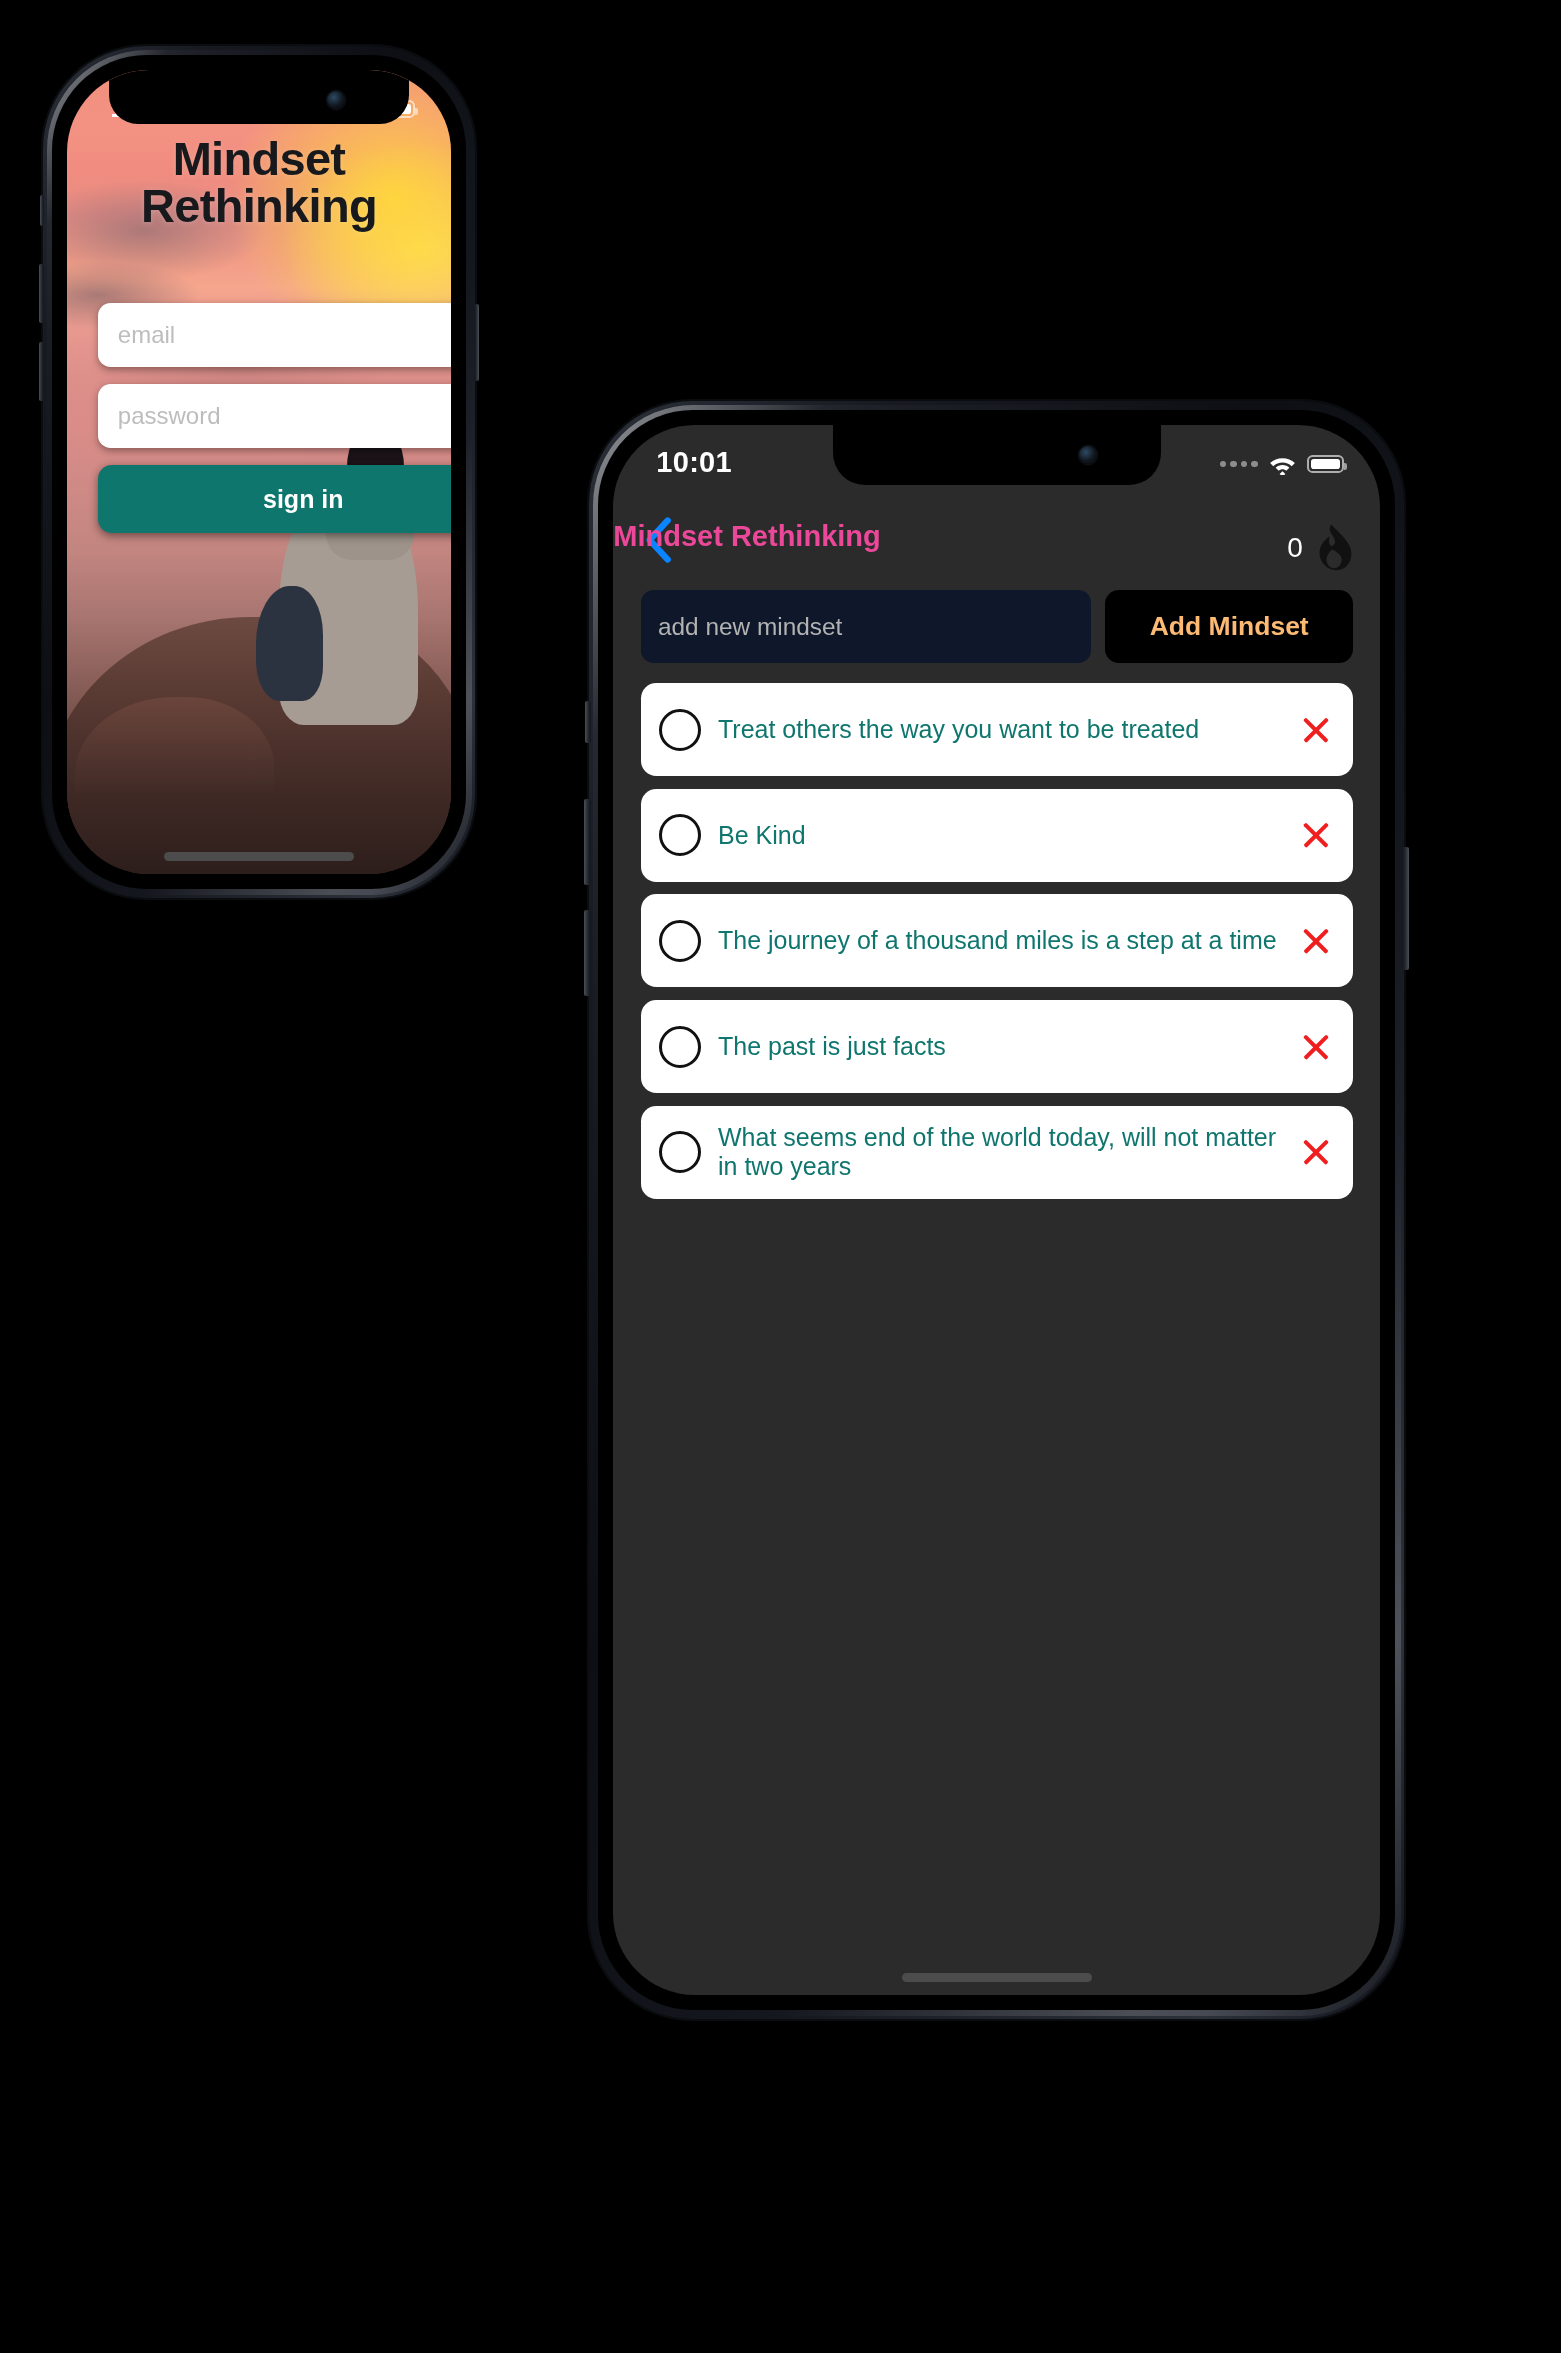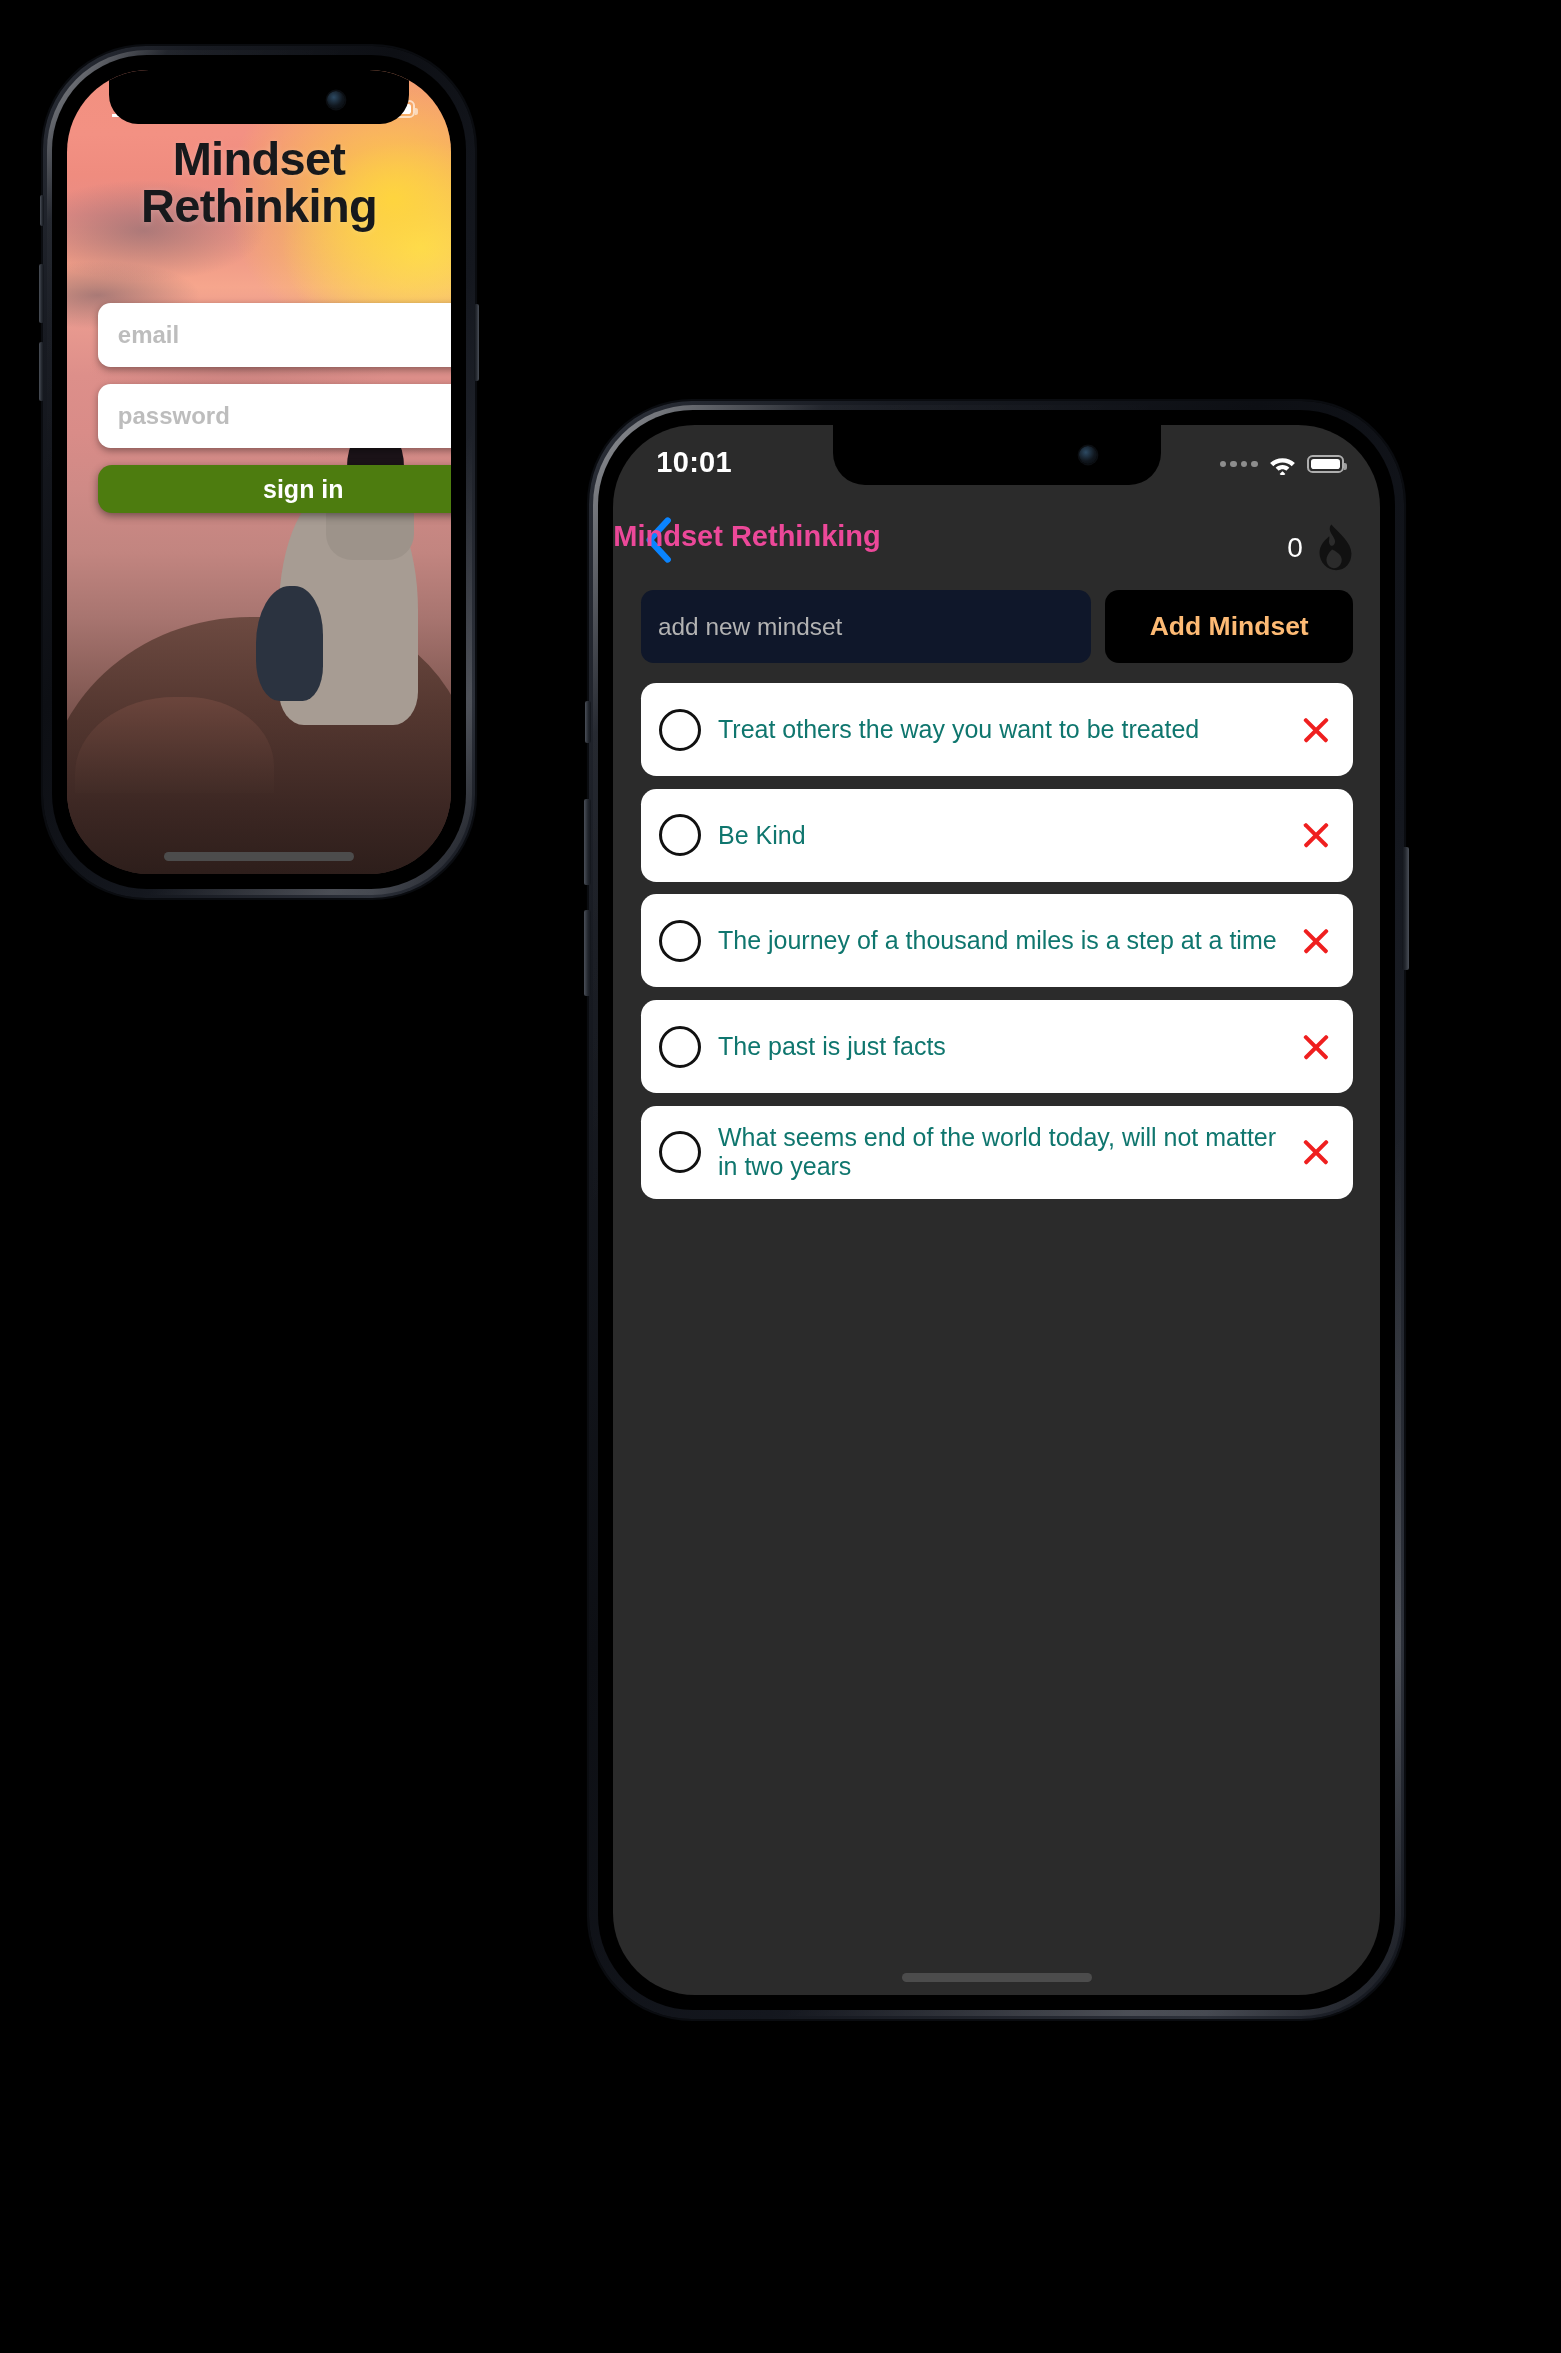--- a/index.html
+++ b/index.html
@@ -69,25 +69,25 @@
   .p-body{position:absolute;left:12%;top:22%;width:82%;height:82%;background:#a79c93;
           border-radius:42% 40% 18% 18% / 52% 52% 14% 14%;}
   .p-hood{position:absolute;left:40%;top:17%;width:52%;height:30%;background:#9d938a;border-radius:50% 50% 30% 30%;}
   .p-knee{position:absolute;left:-2%;top:56%;width:40%;height:40%;background:#2b3340;border-radius:50% 42% 30% 35%;}
 
   .login-form{position:absolute;left:0;right:0;top:0;bottom:0;z-index:4;}
   .brand{position:absolute;left:0;right:0;top:65px;text-align:center;color:#17191c;
          font-size:47px;font-weight:700;line-height:1.0;letter-spacing:-0.7px;
          text-shadow:0 1.4px 6.3px rgba(255,255,255,.18);}
   .lf-field{position:absolute;left:31px;width:410px;height:64px;background:#fff;border-radius:12.6px;
-            display:flex;align-items:center;box-shadow:0 2.1px 7px rgba(0,0,0,.35);font-weight:bold;}
+            display:flex;align-items:center;box-shadow:0 2.1px 7px rgba(0,0,0,.35);}
   .lf-field span{margin-left:19.5px;color:#bdbdbd;font-size:24px;}
   #login-email{top:233px;}
   #login-password{top:314px;}
-  #signin-button{position:absolute;left:31px;top:395px;width:410px;height:48px;background:#4d7c0f;border-radius:14px;
+  #signin-button{position:absolute;left:31px;top:395px;width:410px;height:68px;background:#0f766e;border-radius:14px;
                  display:flex;align-items:center;justify-content:center;color:#fff;font-size:25px;font-weight:700;
                  box-shadow:0 2.8px 8.4px rgba(0,0,0,.45);}
 
   
   #phone-front{left:589px;top:401px;width:815px;height:1618px;}
   .front-screen{background:#2b2b2b;}
 
   .navbar{position:absolute;top:88px;left:0;right:0;height:61px;z-index:5;}
   #back-chevron{position:absolute;left:31px;top:4.2px;width:28px;height:46px;}
   .nav-title{position:absolute;left:0;right:0;top:7px;text-align:left;color:#ec4899;

